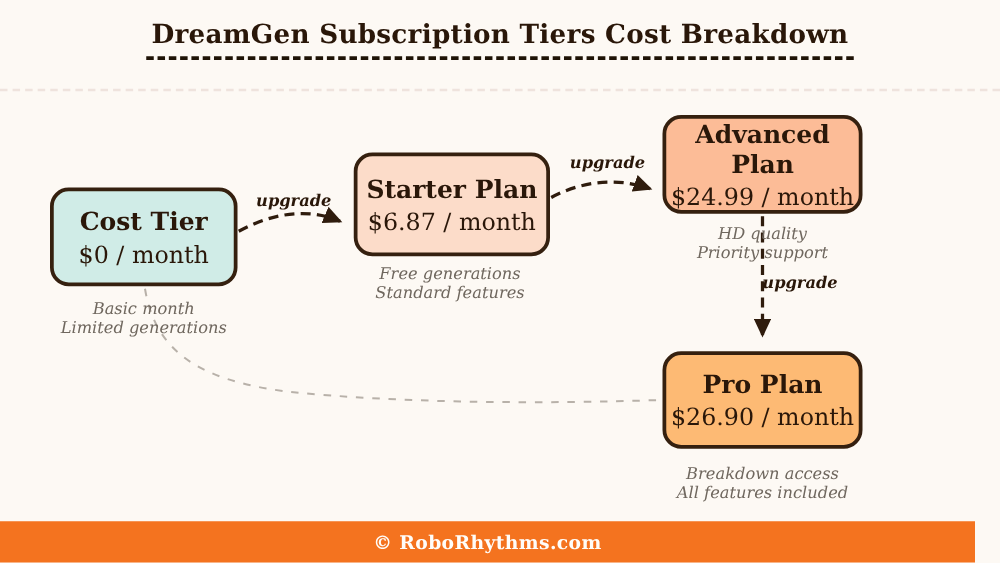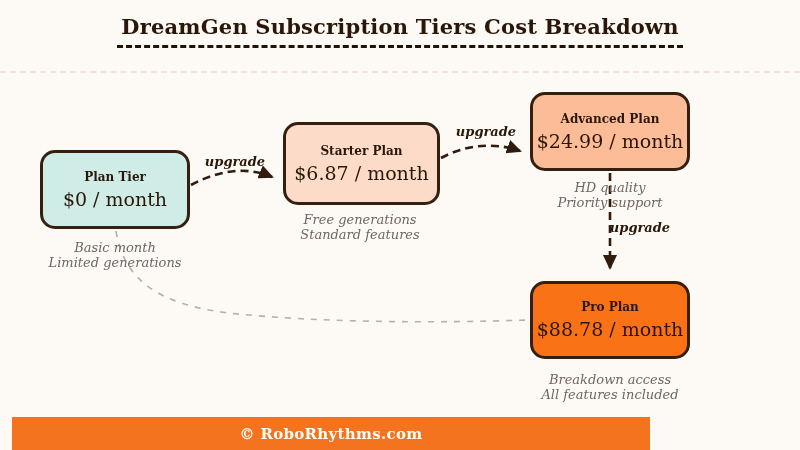--- a/index.html
+++ b/index.html
@@ -32,21 +32,21 @@
   
   .node {
     position: absolute;
     border: 3px solid #35200f;
     border-radius: 15px;
     display: flex; flex-direction: column;
     align-items: center; justify-content: center;
     gap: 4px;
     text-align: center;
   }
-  .node .node-title { font-weight: bold; font-size: 12px; color: #2a1709; }
+  .node .node-title { font-weight: bold; font-size: 20px; color: #2a1709; }
   .node .node-price { font-size: 19px; color: #2a1709; }
   #node-free     { left: 40px;  top: 150px; width: 150px; height: 79px; }
   #node-starter  { left: 283px; top: 122px; width: 157px; height: 83px; }
   #node-advanced { left: 530px; top: 92px;  width: 160px; height: 79px; }
   #node-pro      { left: 530px; top: 281px; width: 160px; height: 78px; }
 
   
   .caption {
     position: absolute;
     width: 220px;
@@ -73,21 +73,21 @@
   }
   #edge-label-1 { left: 235px; top: 161px; }
   #edge-label-2 { left: 486px; top: 131px; }
   #edge-label-3 { left: 640px; top: 227px; }
 
   
   svg.overlay { position: absolute; inset: 0; pointer-events: none; }
 
   
   .footer {
-    position: absolute; left: 12px; top: 417px; width: 638px; height: 33px;
+    position: absolute; left: 0; top: 417px; width: 780px; height: 33px;
     display: flex; align-items: center; justify-content: center;
     font-weight: bold; font-size: 15px;
     letter-spacing: 0.3px;
   }
 </style>
 </head>
 <body style="background: rgb(253, 249, 244);">
 
 <div id="stage">
 
@@ -102,37 +102,37 @@
         <path d="M0,0 L15,7 L0,14 z" fill="#2f1c0d"></path>
       </marker>
     </defs>
     <path d="M 191 185 C 215 172, 244 165, 272 177" fill="none" stroke="#2f1c0d" stroke-width="2.6" stroke-dasharray="8 5" marker-end="url(#arrowhead)"></path>
     <path d="M 441 158 C 463 146, 492 141, 520 151" fill="none" stroke="#2f1c0d" stroke-width="2.6" stroke-dasharray="8 5" marker-end="url(#arrowhead)"></path>
     <path d="M 610 173 L 610 268" fill="none" stroke="#2f1c0d" stroke-width="2.6" stroke-dasharray="8 5" marker-end="url(#arrowhead)"></path>
     <path d="M 116 231 C 124 280, 158 304, 228 313 C 320 323, 440 323, 528 320" fill="none" stroke="#b8b1a9" stroke-width="1.6" stroke-dasharray="6 7"></path>
   </svg>
 
   <div class="node" id="node-free" style="background: rgb(208, 236, 231);">
-    <div class="node-title">Plan Tier</div>
+    <div class="node-title">Cost Tier</div>
     <div class="node-price">$0 / month</div>
   </div>
 
   <div class="node" id="node-starter" style="background: rgb(252, 220, 201);">
     <div class="node-title">Starter Plan</div>
     <div class="node-price">$6.87 / month</div>
   </div>
 
   <div class="node" id="node-advanced" style="background: rgb(252, 188, 151);">
     <div class="node-title">Advanced Plan</div>
     <div class="node-price">$24.99 / month</div>
   </div>
 
-  <div class="node" id="node-pro" style="background: #f97316;">
+  <div class="node" id="node-pro" style="background: #fdba74;">
     <div class="node-title">Pro Plan</div>
-    <div class="node-price">$88.78 / month</div>
+    <div class="node-price">$26.90 / month</div>
   </div>
 
   <div class="caption" id="caption-free">
     <div>Basic month</div>
     <div>Limited generations</div>
   </div>
   <div class="caption" id="caption-starter">
     <div>Free generations</div>
     <div>Standard features</div>
   </div>

